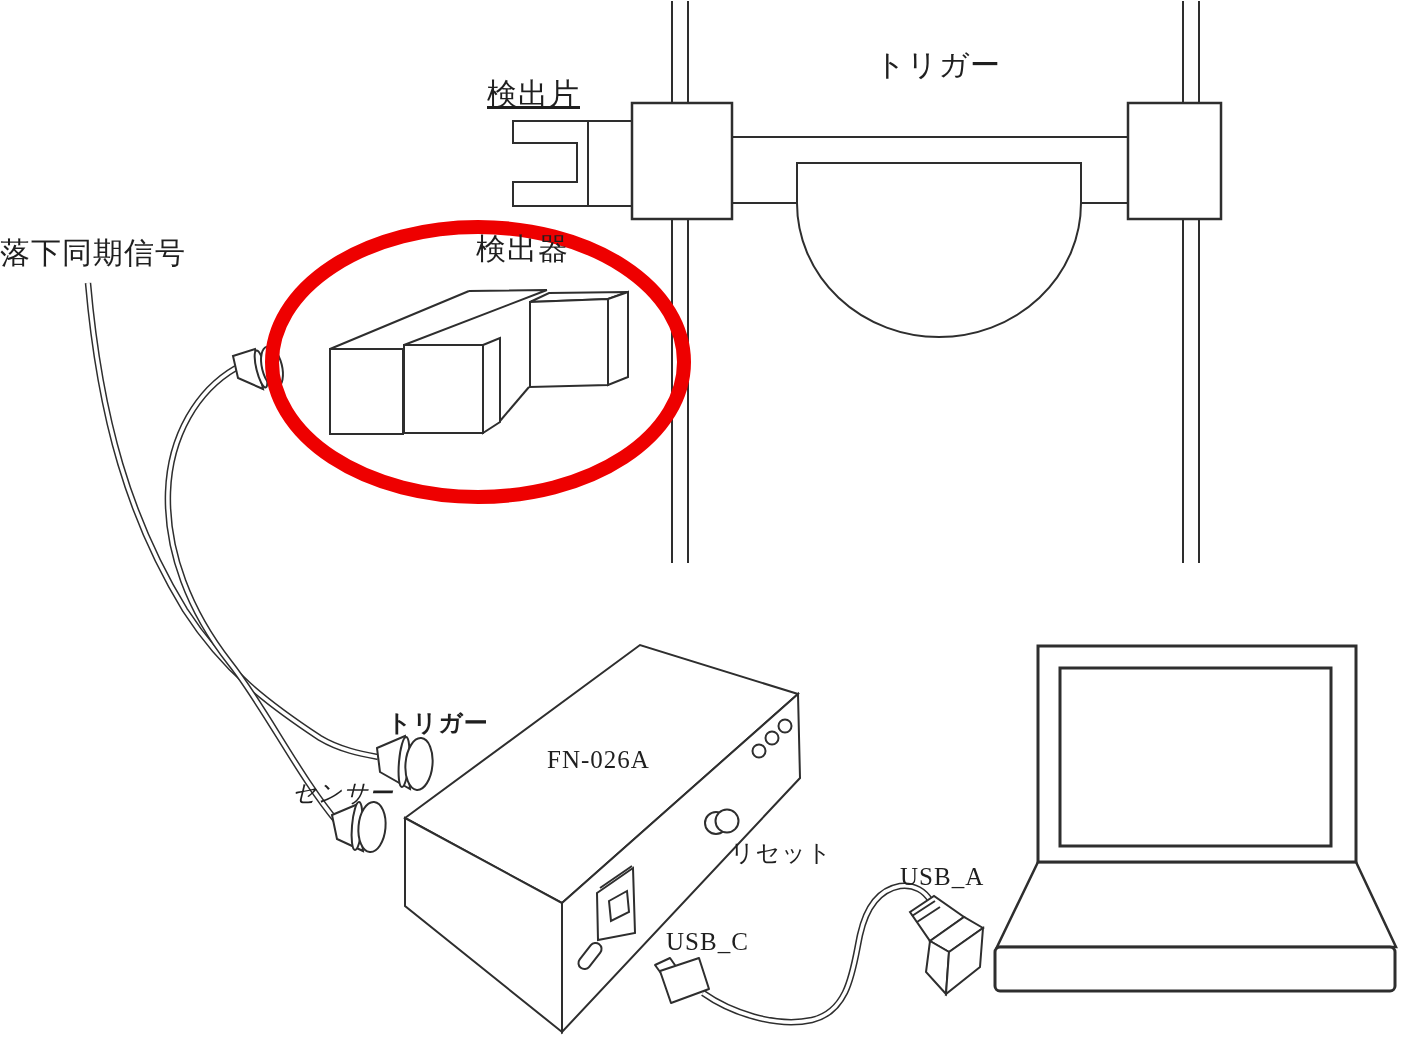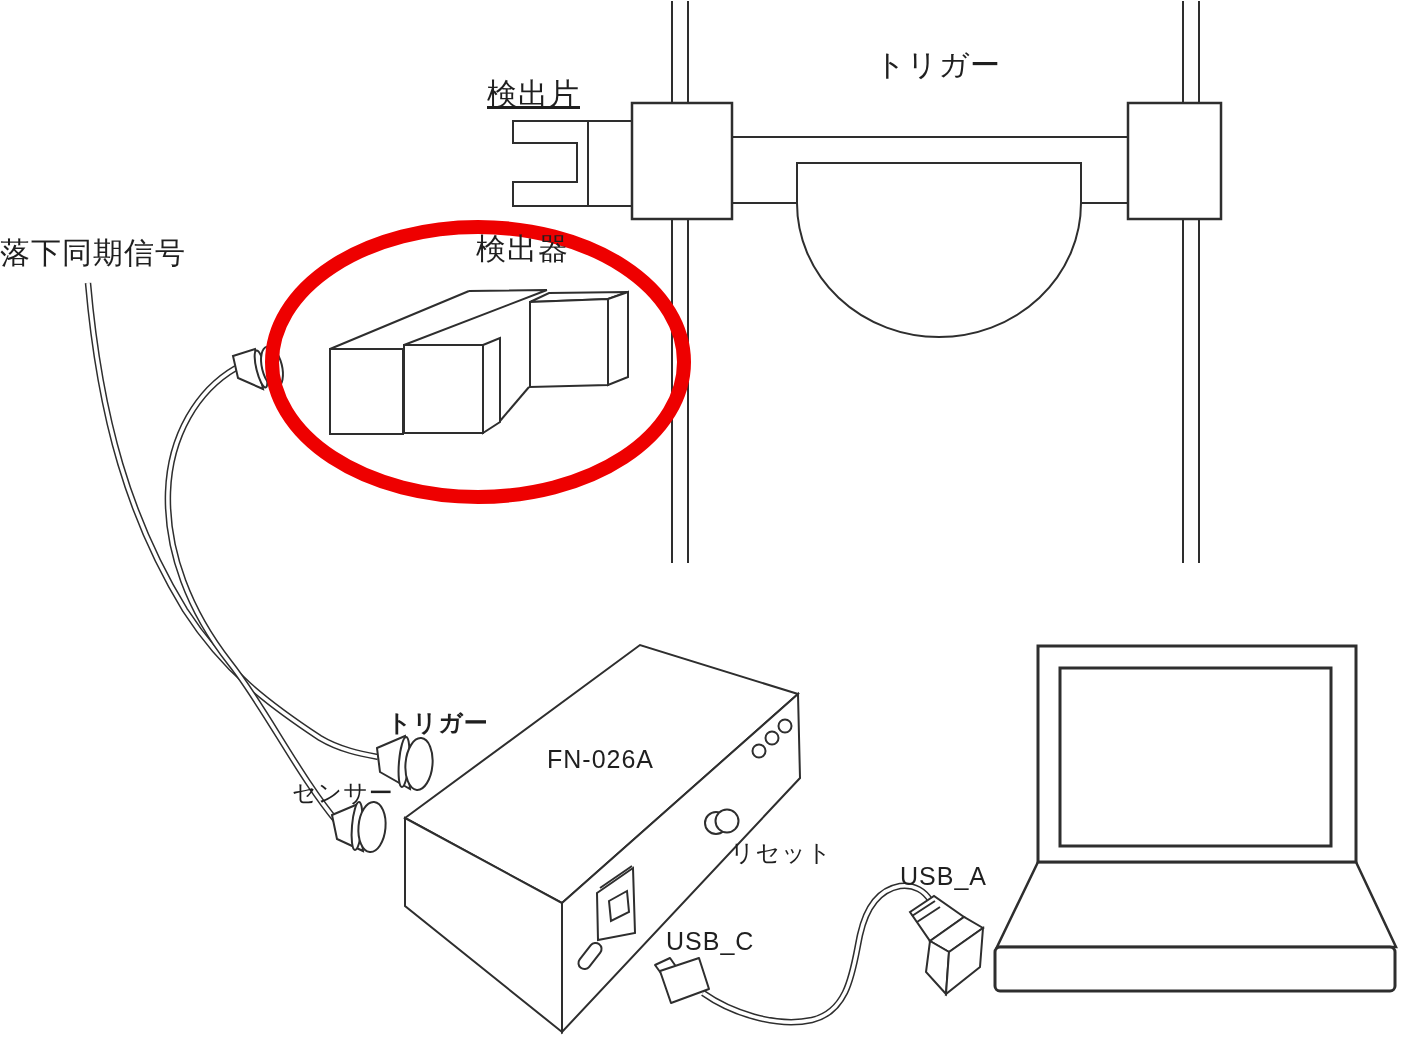--- a/index.html
+++ b/index.html
@@ -23,21 +23,21 @@
   .lbl {
     position: absolute;
     color: #1f1f1f;
     white-space: nowrap;
     line-height: 1.1;
     letter-spacing: 1px;
     z-index: 5;
   }
   .lbl.jp-big  { font-size: 30px; }
   .lbl.jp-sm   { font-size: 24px; }
-  .lbl.ascii   { font-size: 25px; letter-spacing: 1px; }
+  .lbl.ascii   { font-size: 25px; letter-spacing: 1px; font-family: Liberation Serif, serif; }
 </style>
 </head>
 <body>
 
 <div class="stage">
 
   <svg width="1411" height="1052" viewBox="0 0 1411 1052">
 
     <g stroke="#2e2e2e" stroke-width="2" fill="none">
       <path d="M672,1 V563 M688,1 V563"></path>
@@ -126,19 +126,19 @@
     </g>
 
     <ellipse cx="478" cy="362" rx="206" ry="135" fill="none" stroke="#ee0000" stroke-width="14"></ellipse>
   </svg>
 
   <div class="lbl jp-big" style="left:0;  top:236px;">落下同期信号</div>
   <div class="lbl jp-big" style="left:487px; top:77px;text-decoration:underline;">検出片</div>
   <div class="lbl jp-big" style="left:875px; top:48px;">トリガー</div>
   <div class="lbl jp-big" style="left:476px; top:232px;">検出器</div>
   <div class="lbl jp-sm" style="left:387px; top:710px;font-weight:bold;">トリガー</div>
-  <div class="lbl jp-sm" style="left:292px; top:780px;">センサー</div>
+  <div class="lbl jp-sm" style="left:292px; top:780px;font-style:italic;">センサー</div>
   <div class="lbl ascii" style="left:547px; top:746px;">FN-026A</div>
   <div class="lbl jp-sm" style="left:730px; top:840px;">リセット</div>
   <div class="lbl ascii" style="left:666px; top:928px;">USB_C</div>
   <div class="lbl ascii" style="left:900px; top:863px;">USB_A</div>
 
 </div>
 
 </body></html>

